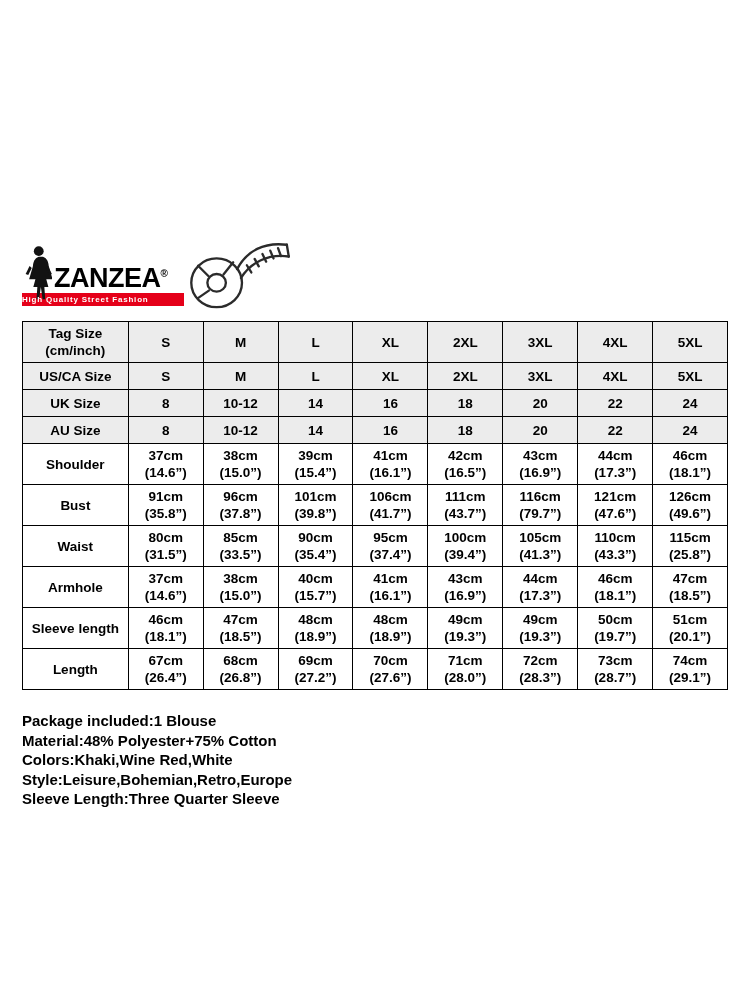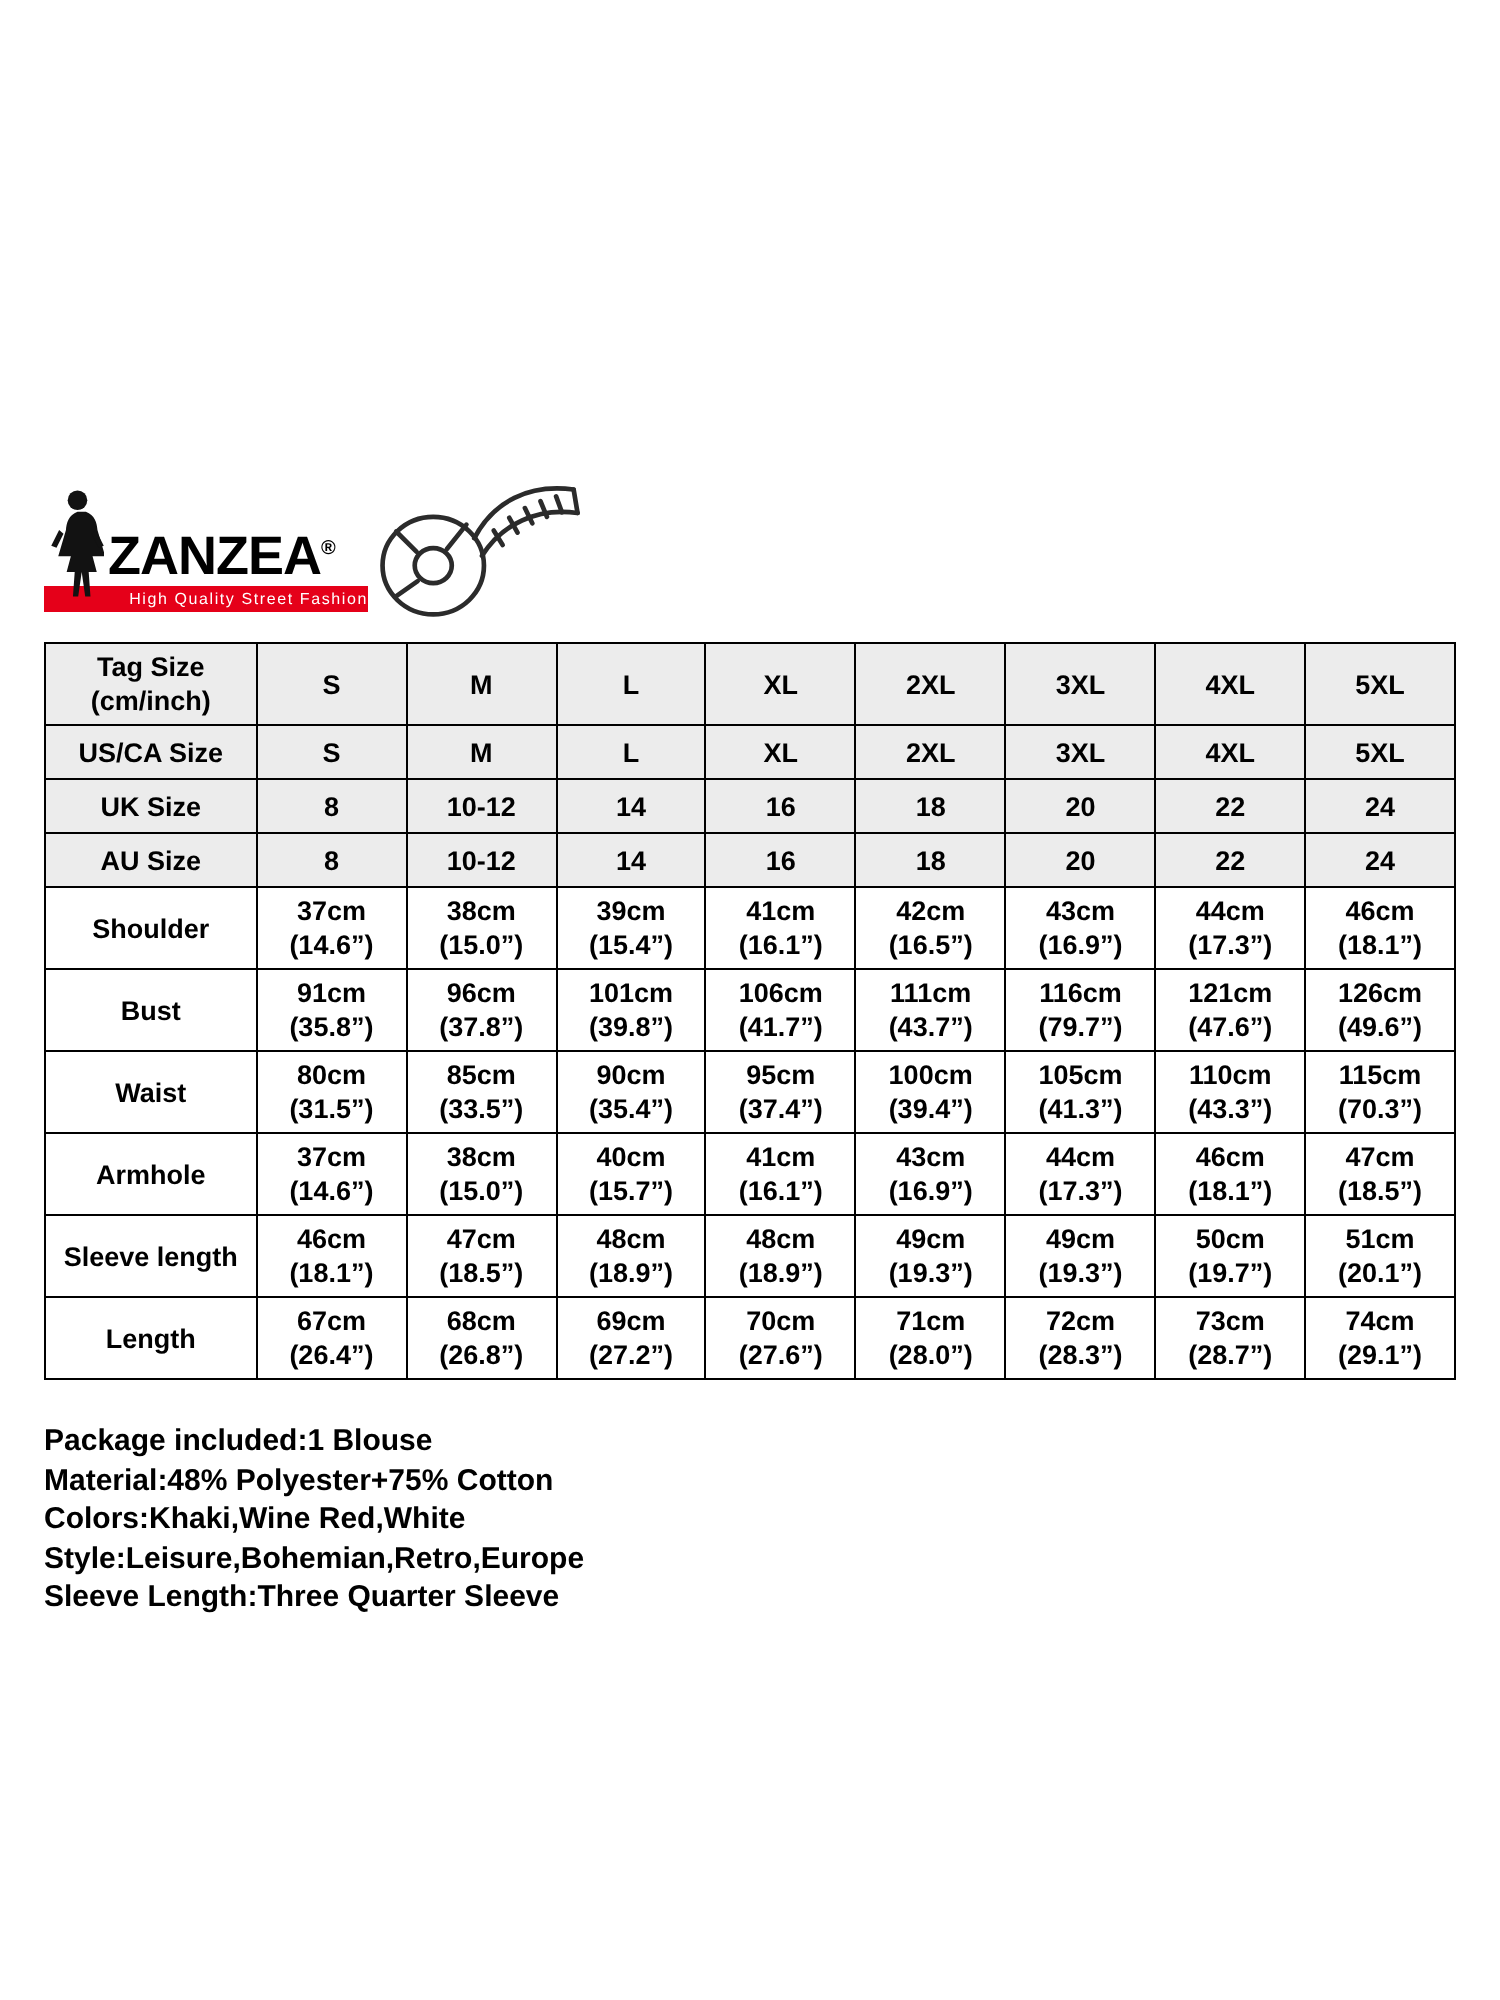--- a/index.html
+++ b/index.html
@@ -15,22 +15,22 @@
   
   .header-row { display: flex; align-items: center; margin-bottom: 7px; }
   .logo-block { width: 162px; flex: 0 0 auto; }
   .logo-top { display: flex; align-items: flex-end; }
   .logo-figure { display: inline-block; margin-right: 2px; }
   .logo-text { font-weight: bold; font-size: 27px; letter-spacing: -0.5px; line-height: 1; padding-bottom: 13px; white-space: nowrap; }
   .logo-text sup { font-size: 10px; font-weight: bold; vertical-align: super; }
   .logo-tagline {
     margin-top: -12px;
     height: 13px; line-height: 13px;
-    color: #fff; font-size: 8px; font-weight: normal;
-    text-align: right; letter-spacing: 0.8px;
+    color: #fff; font-size: 8px; font-weight: bold;
+    text-align: left; letter-spacing: 0.8px;
     background: #e50019;
     text-transform: capitalize;
     white-space: nowrap;
   }
   .notice { flex: 1 1 auto; text-align: center; font-weight: bold; font-size: 14px; line-height: 22px; padding: 0 6px; }
   .tape-wrap { width: 112px; flex: 0 0 auto; display: flex; justify-content: flex-end; }
 
   
   table.size-table { width: 100%; border-collapse: collapse; table-layout: fixed; }
   table.size-table td {
@@ -202,21 +202,21 @@
 (35.4”)</td>
           <td>95cm
 (37.4”)</td>
           <td>100cm
 (39.4”)</td>
           <td>105cm
 (41.3”)</td>
           <td>110cm
 (43.3”)</td>
           <td>115cm
-(70.3”)</td>
+(25.8”)</td>
         </tr>
         <tr>
           <td class="label-cell">Armhole</td>
           <td>37cm
 (14.6”)</td>
           <td>38cm
 (15.0”)</td>
           <td>40cm
 (15.7”)</td>
           <td>41cm

